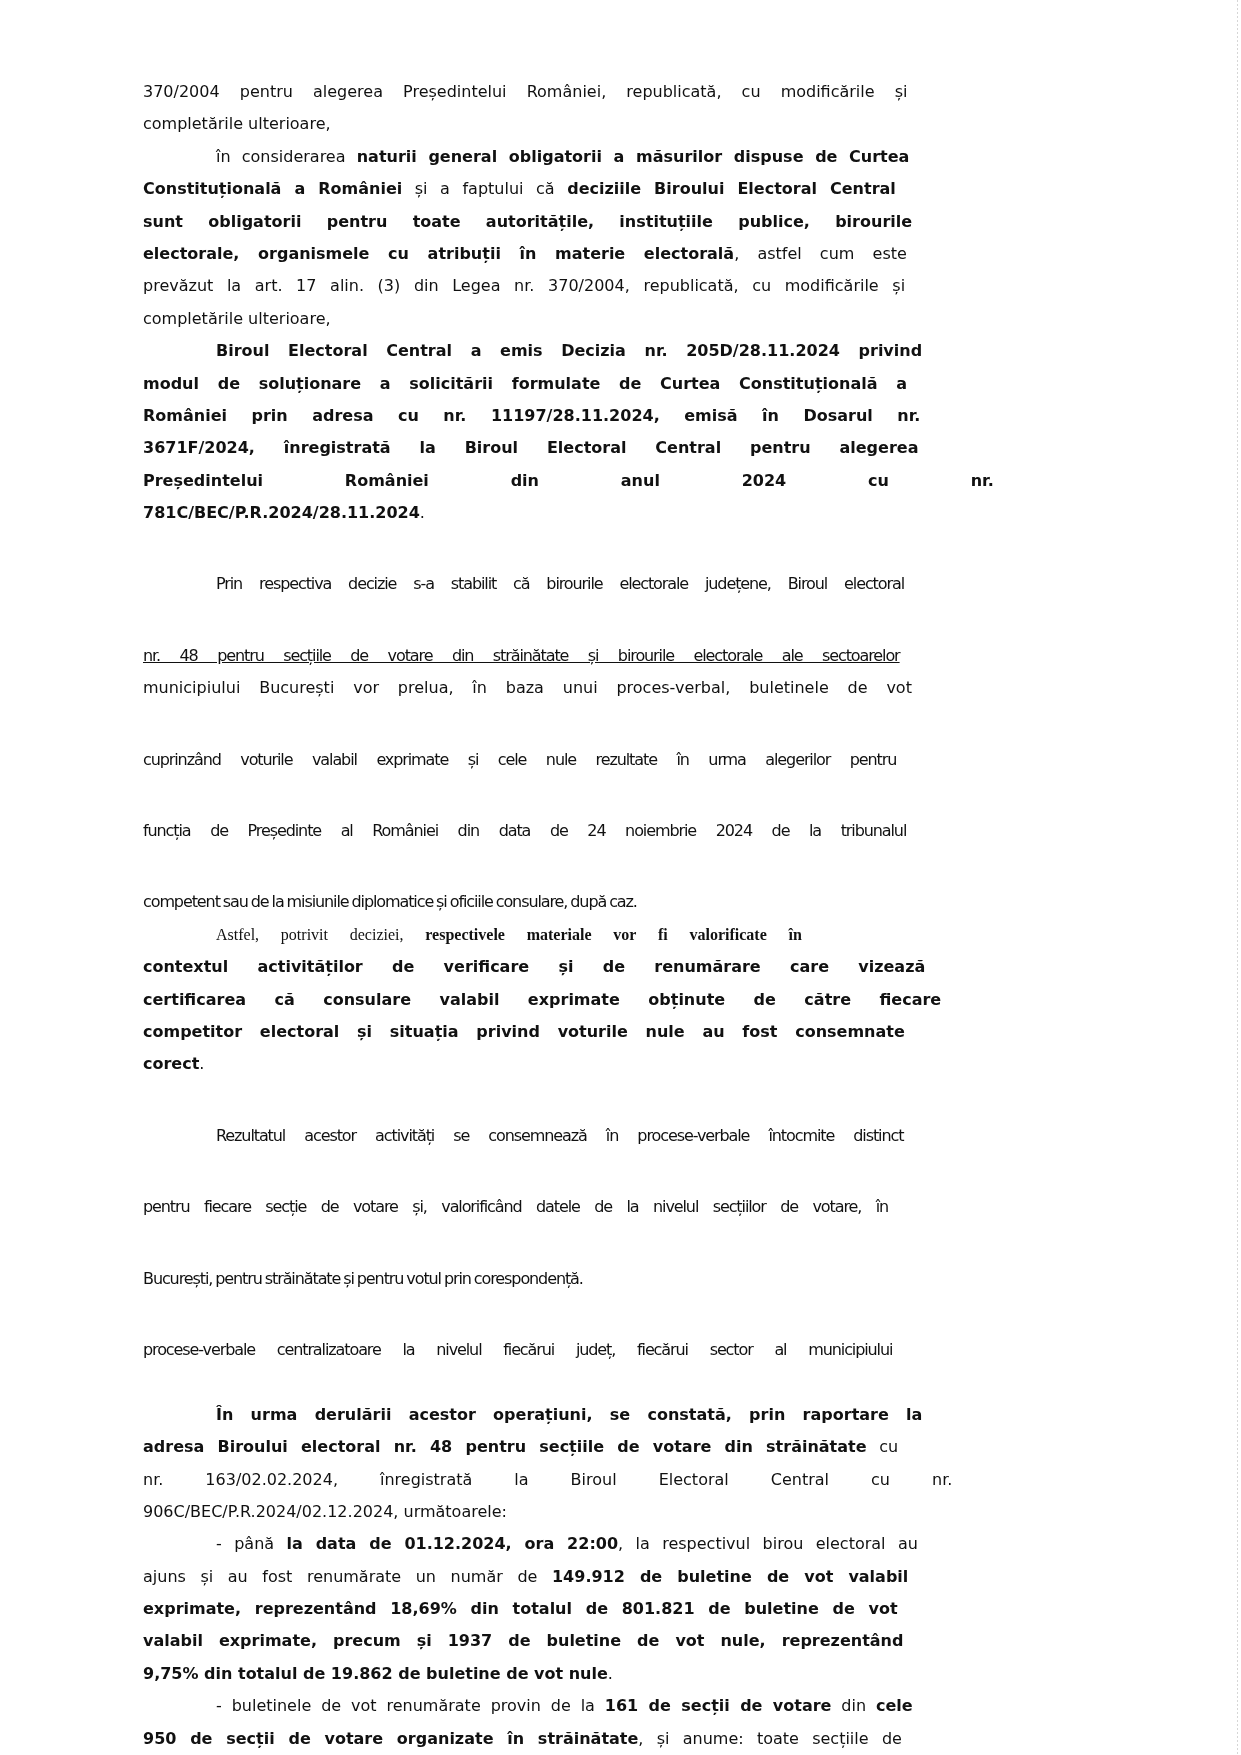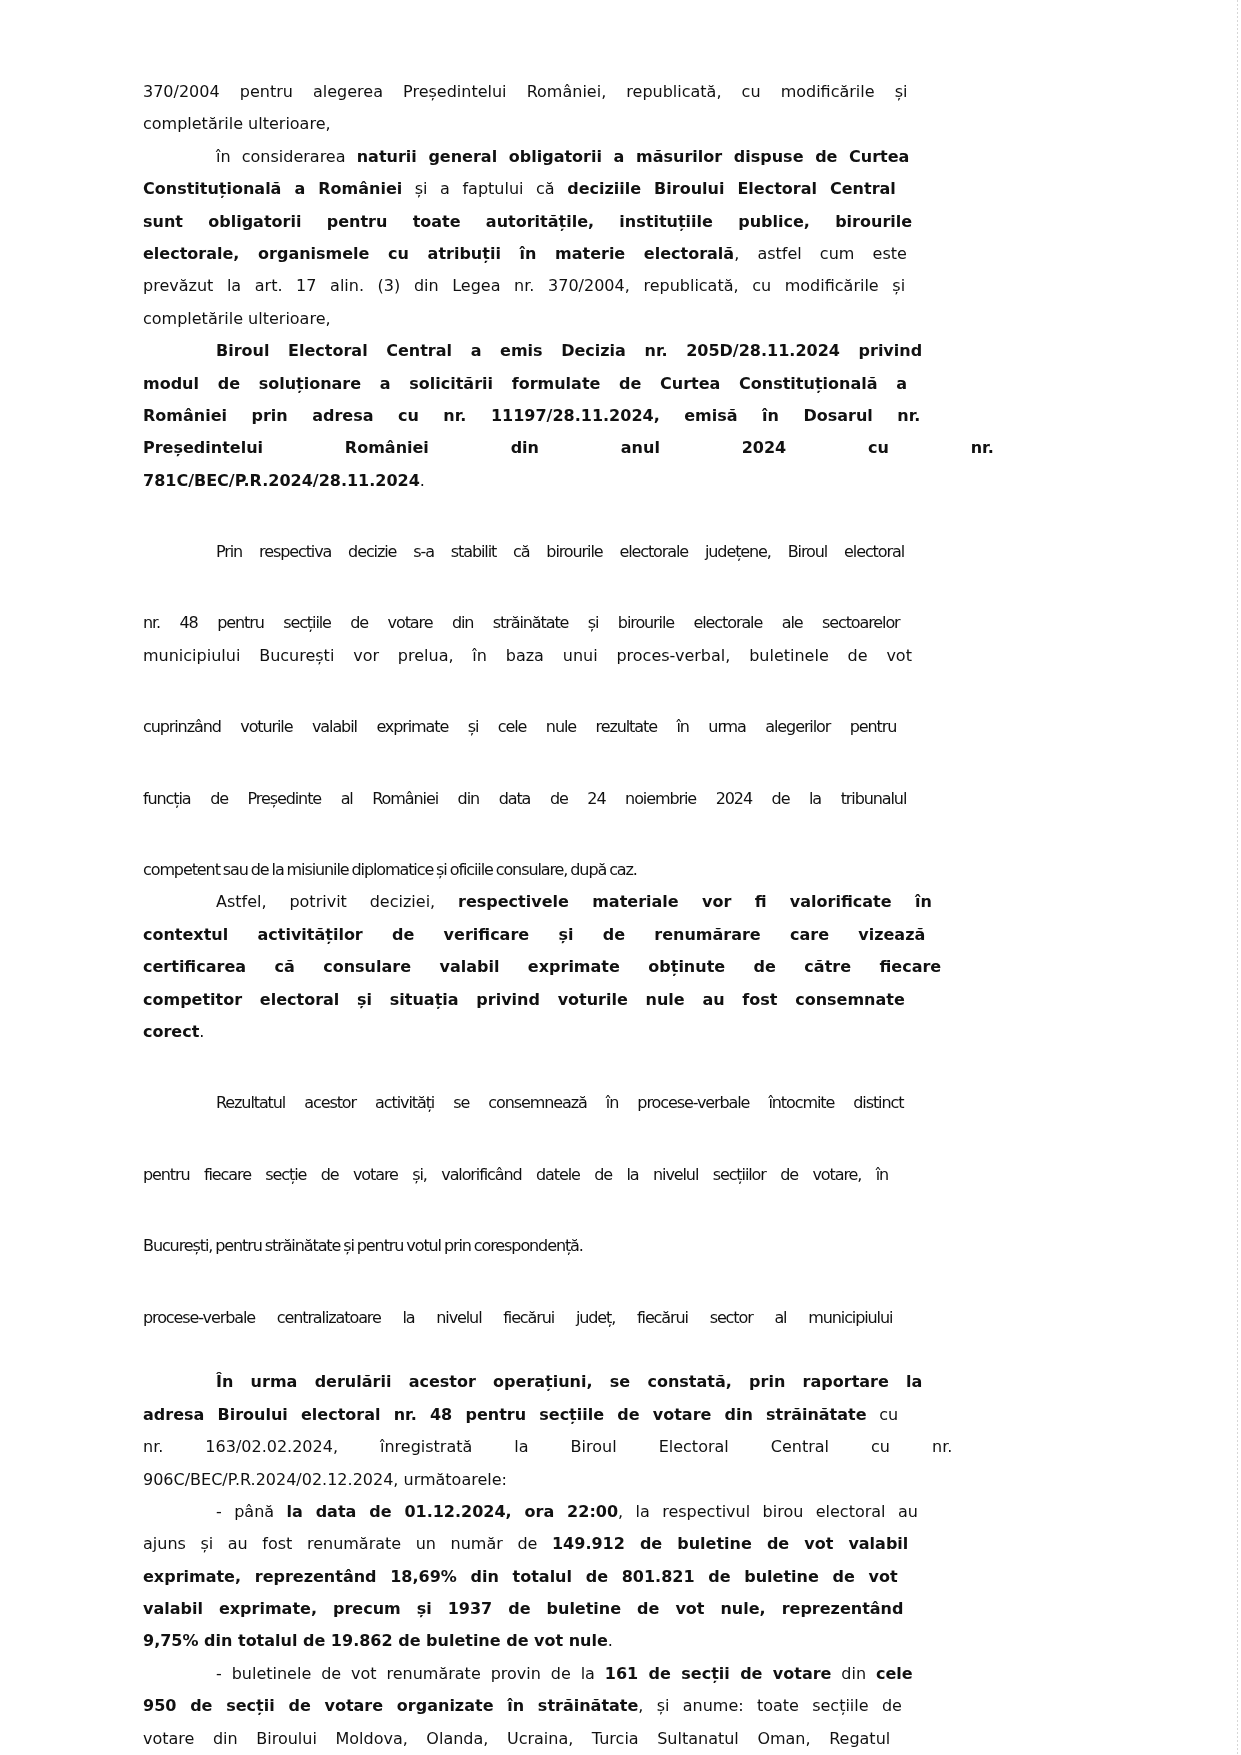--- a/index.html
+++ b/index.html
@@ -73,33 +73,34 @@
       <div class="line" style="word-spacing: 7.45312px; text-align: left; text-align-last: left;"><span class="seg b">Constituțională a României</span><span class="seg"> și a faptului că </span><span class="seg b">deciziile Biroului Electoral Central</span></div>
       <div class="line" style="word-spacing: 19.7277px; text-align: left; text-align-last: left;"><span class="seg b">sunt obligatorii pentru toate autoritățile, instituțiile publice, birourile</span></div>
       <div class="line" style="word-spacing: 13.0677px; text-align: left; text-align-last: left;"><span class="seg b">electorale, organismele cu atribuții în materie electorală</span><span class="seg">, astfel cum este</span></div>
       <div class="line" style="word-spacing: 8.52043px; text-align: left; text-align-last: left;"><span class="seg">prevăzut la art. 17 alin. (3) din Legea nr. 370/2004, republicată, cu modificările și</span></div>
       <div class="line last"><span class="seg">completările ulterioare,</span></div>
     </div>
     <div class="paragraph">
       <div class="line indent" style="word-spacing: 13.041px; text-align: left; text-align-last: left;"><span class="seg b">Biroul Electoral Central a emis Decizia nr. 205D/28.11.2024 privind</span></div>
       <div class="line" style="word-spacing: 13.1111px; text-align: left; text-align-last: left;"><span class="seg b">modul de soluționare a solicitării formulate de Curtea Constituțională a</span></div>
       <div class="line" style="word-spacing: 18.9184px; text-align: left; text-align-last: left;"><span class="seg b">României prin adresa cu nr. 11197/28.11.2024, emisă în Dosarul nr.</span></div>
+      <div class="line" style="word-spacing: 23.2879px; text-align: left; text-align-last: left;"><span class="seg b">3671F/2024, înregistrată la Biroul Electoral Central pentru alegerea</span></div>
       <div class="line" style="word-spacing: 76.2448px; text-align: left; text-align-last: left;"><span class="seg b">Președintelui României din anul 2024 cu nr.</span></div>
       <div class="line last"><span class="seg b">781C/BEC/P.R.2024/28.11.2024</span><span class="seg">.</span></div>
     </div>
     <div class="paragraph">
       <div class="line indent condensed" style="word-spacing: 12.9125px; text-align: left; text-align-last: left;"><span class="seg">Prin respectiva decizie s-a stabilit că birourile electorale județene, Biroul electoral</span></div>
-      <div class="line condensed" style="word-spacing: 15.5026px; text-align: left; text-align-last: left;"><span class="seg">nr. 48 pentru secțiile de votare din străinătate și birourile electorale ale sectoarelor</span></div>
+      <div class="line condensed" style="word-spacing: 15.5026px; text-align: left; text-align-last: left; text-decoration: underline;"><span class="seg">nr. 48 pentru secțiile de votare din străinătate și birourile electorale ale sectoarelor</span></div>
       <div class="line" style="word-spacing: 13.7406px; text-align: left; text-align-last: left;"><span class="seg">municipiului București vor prelua, în baza unui proces-verbal, buletinele de vot</span></div>
       <div class="line condensed" style="word-spacing: 15.5355px; text-align: left; text-align-last: left;"><span class="seg">cuprinzând voturile valabil exprimate și cele nule rezultate în urma alegerilor pentru</span></div>
       <div class="line condensed" style="word-spacing: 15.6298px; text-align: left; text-align-last: left;"><span class="seg">funcția de Președinte al României din data de 24 noiembrie 2024 de la tribunalul</span></div>
       <div class="line last condensed"><span class="seg">competent sau de la misiunile diplomatice și oficiile consulare, după caz.</span></div>
     </div>
     <div class="paragraph">
-      <div class="line indent" style="word-spacing: 17.7734px; text-align: right; text-align-last: left;"><span class="seg">Astfel, potrivit deciziei, </span><span class="seg b">respectivele materiale vor fi valorificate în</span></div>
+      <div class="line indent" style="word-spacing: 17.7734px; text-align: right; text-align-last: left; font-family: Liberation Serif, serif;"><span class="seg">Astfel, potrivit deciziei, </span><span class="seg b">respectivele materiale vor fi valorificate în</span></div>
       <div class="line" style="word-spacing: 23.7051px; text-align: left; text-align-last: left;"><span class="seg b">contextul activităților de verificare și de renumărare care vizează</span></div>
       <div class="line" style="word-spacing: 22.8828px; text-align: left; text-align-last: left;"><span class="seg b">certificarea că consulare valabil exprimate obținute de către fiecare</span></div>
       <div class="line" style="word-spacing: 12.1615px; text-align: left; text-align-last: left;"><span class="seg b">competitor electoral și situația privind voturile nule au fost consemnate</span></div>
       <div class="line last"><span class="seg b">corect</span><span class="seg">.</span></div>
     </div>
     <div class="paragraph">
       <div class="line indent condensed" style="word-spacing: 15.1289px; text-align: left; text-align-last: left;"><span class="seg">Rezultatul acestor activități se consemnează în procese-verbale întocmite distinct</span></div>
       <div class="line condensed" style="word-spacing: 10.4676px; text-align: left; text-align-last: left;"><span class="seg">pentru fiecare secție de votare și, valorificând datele de la nivelul secțiilor de votare, în</span></div>
       <div class="line last condensed"><span class="seg">București, pentru străinătate și pentru votul prin corespondență.</span></div>
       <div class="line condensed" style="word-spacing: 17.7708px; text-align: left; text-align-last: left;"><span class="seg">procese-verbale centralizatoare la nivelul fiecărui județ, fiecărui sector al municipiului</span></div>

